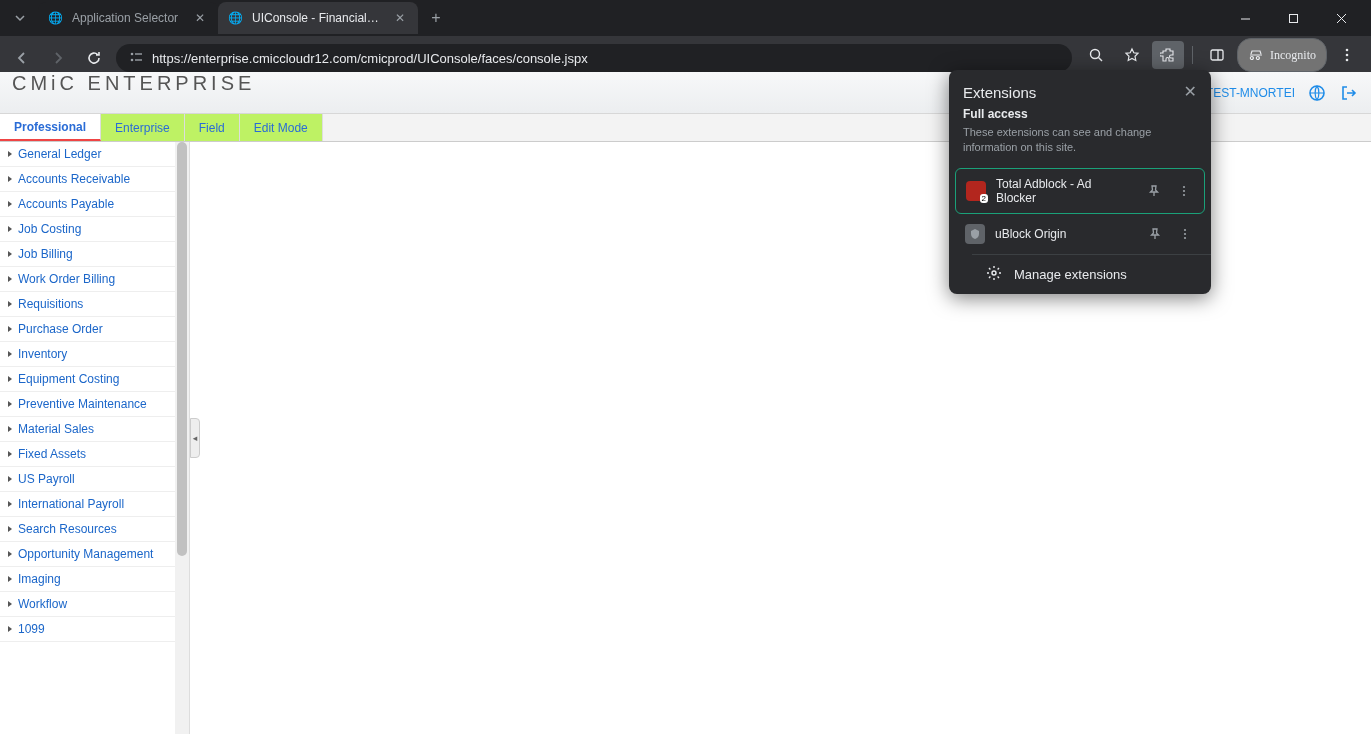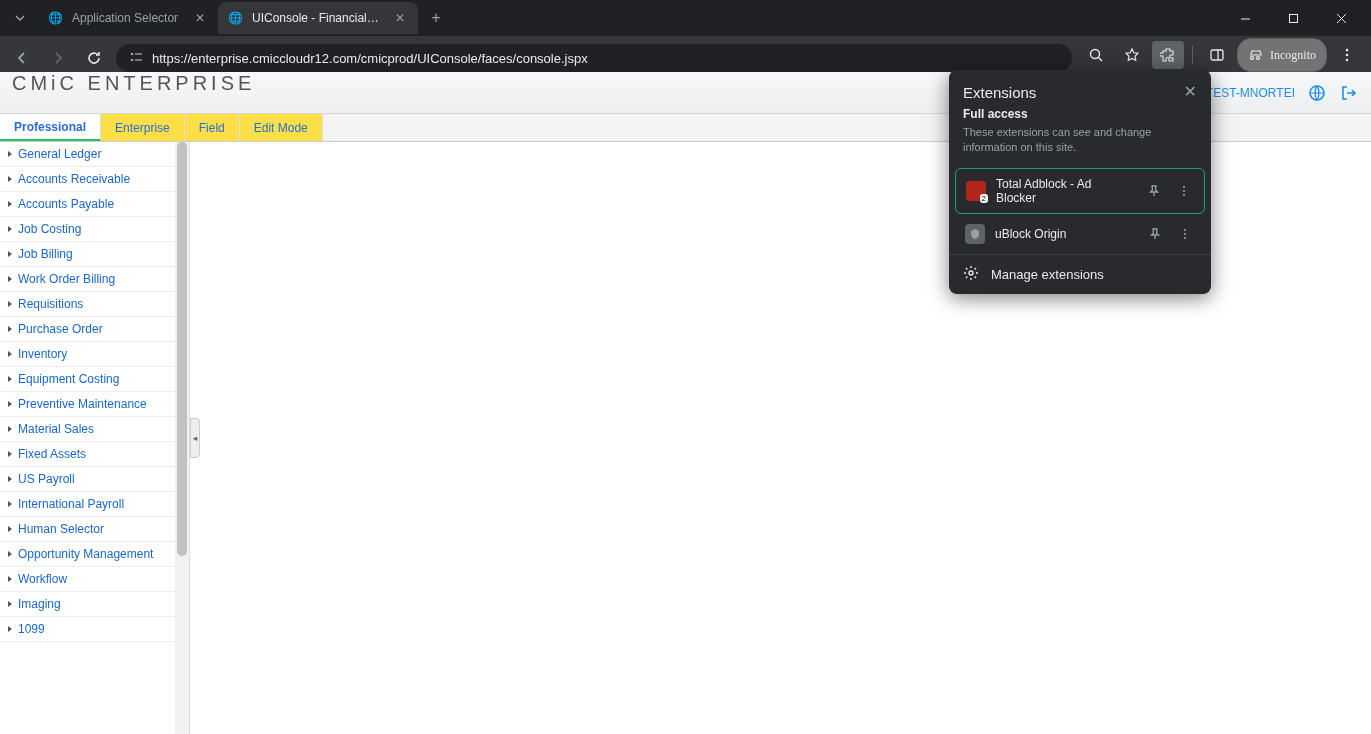--- a/index.html
+++ b/index.html
@@ -30,22 +30,22 @@
   .incognito-chip { display:flex; align-items:center; gap:6px; background:#737373; border:1px solid #5f6368; border-radius:14px; padding:8px 10px; color:#e8eaed; font-size:12px;font-family:Liberation Serif, serif; }
   .vsep { width:1px; height:18px; background:#5f6368; margin:0 4px; }
   
   
   .app-header { height: 42px; background: linear-gradient(#f7f8f9,#eceef0); border-bottom:1px solid #d7d7d7; display:flex; padding:0 12px; gap:18px; }
   .logo { font-family: "Arial Narrow", Arial; letter-spacing: 4px; font-size: 20px; color:#555; font-weight:300; }
   .app-header-right { margin-left:auto; display:flex; align-items:center; gap:12px; color:#1f8ce8; font-size:12px; }
   .hdr-icon { width:20px; height:20px; display:inline-flex; align-items:center; justify-content:center; cursor:pointer; }
   
   .mode-tabs { display:flex; background:#f3f3f3; border-bottom:1px solid #ccc; height:28px; }
-  .mode-tab { padding:0 14px; font-size:12px; color:#2a6cd6; display:flex; align-items:center; border-right:1px solid #ddd; cursor:pointer; background:#fde047; }
-  .mode-tab.active { background:#fff; font-weight:bold; border-bottom:2px solid #22c55e; }
+  .mode-tab { padding:0 14px; font-size:12px; color:#2a6cd6; display:flex; align-items:center; border-right:1px solid #ddd; cursor:pointer; background:#bef264; }
+  .mode-tab.active { background:#fff; font-weight:bold; border-bottom:2px solid #ef4444; }
   
   .body-row { display:flex; height: calc(100vh - 36px - 36px - 42px - 28px); position:relative; }
   .sidebar { width: 190px; border-right:1px solid #ddd; display:flex; flex-direction:column; }
   .search-row { display:flex; padding:4px; gap:4px; background:#fff; }
   .search-input { flex:1; border:2px solid #2a7de1; border-radius:3px; padding:3px 6px; font-size:11px; outline:none; }
   .refresh-btn { width:26px; background:#2a7de1; color:#fff; border-radius:3px; display:flex; align-items:center; justify-content:center; cursor:pointer; font-size:13px; }
   .tree { flex:1; overflow-y:auto; }
   .tree-item { display:flex; align-items:center; gap:6px; padding:5px 8px; border-bottom:1px solid #eee; font-size:12px; color:#1b66c9; cursor:pointer; }
   .tree-item .caret { width:0; height:0; border-left:4px solid #555; border-top:3px solid transparent; border-bottom:3px solid transparent; }
   .vscroll { width:14px; background:#f1f1f1; position:relative; }
@@ -60,21 +60,21 @@
   .ext-header { display:flex; align-items:flex-end; justify-content:space-between; padding:12px 14px 6px; }
   .ext-header h3 { font-size:15px; font-weight:500; }
   .ext-close { cursor:pointer; color:#9aa0a6; font-size:16px; }
   .ext-sub { padding:0 14px 4px; font-size:12px; font-weight:600; }
   .ext-desc { padding:0 14px 10px; font-size:11px; color:#9aa0a6; line-height:1.4; }
   .ext-item { display:flex; align-items:center; gap:10px; padding:8px 10px; margin:2px 6px; border-radius:6px; }
   .ext-item.highlighted { border:1.5px solid #1aa179; }
   .ext-icon { width:20px; height:20px; border-radius:4px; display:flex; align-items:center; justify-content:center; font-size:10px; }
   .ext-name { flex:1; font-size:12px; }
   .pin-ic, .more-ic { width:20px; height:20px; display:flex; align-items:center; justify-content:center; color:#9aa0a6; cursor:pointer; }
-  .ext-manage { display:flex; align-items:center; gap:12px; padding:10px 14px; border-top:1px solid #3c4043; cursor:pointer; font-size:13px; }
+  .ext-manage { display:flex; align-items:center; gap:12px; padding:10px 14px; border-top:1px solid #3c4043; cursor:pointer; font-size:13px;margin-left:23px; }
 </style>
 </head>
 <body>
 
 <div class="browser-chrome">
   <div class="tab-strip">
     <div class="tab-dropdown">
       <svg width="12" height="12" viewBox="0 0 12 12">
           <path d="M2 4l4 4 4-4" stroke="#9aa0a6" stroke-width="1.5" fill="none"></path>
         </svg>
@@ -260,33 +260,33 @@
           <div class="tree-item">
             <span class="caret"></span>
             <span>US Payroll</span>
           </div>
           <div class="tree-item">
             <span class="caret"></span>
             <span>International Payroll</span>
           </div>
           <div class="tree-item">
             <span class="caret"></span>
-            <span>Human Selector</span>
+            <span>Search Resources</span>
           </div>
           <div class="tree-item">
             <span class="caret"></span>
             <span>Opportunity Management</span>
           </div>
           <div class="tree-item">
             <span class="caret"></span>
+            <span>Imaging</span>
+          </div>
+          <div class="tree-item">
+            <span class="caret"></span>
             <span>Workflow</span>
-          </div>
-          <div class="tree-item">
-            <span class="caret"></span>
-            <span>Imaging</span>
           </div>
           <div class="tree-item">
             <span class="caret"></span>
             <span>1099</span>
           </div>
         </div>
       <div class="vscroll">
           <div class="vscroll-thumb"></div>
         </div>
     </div>

